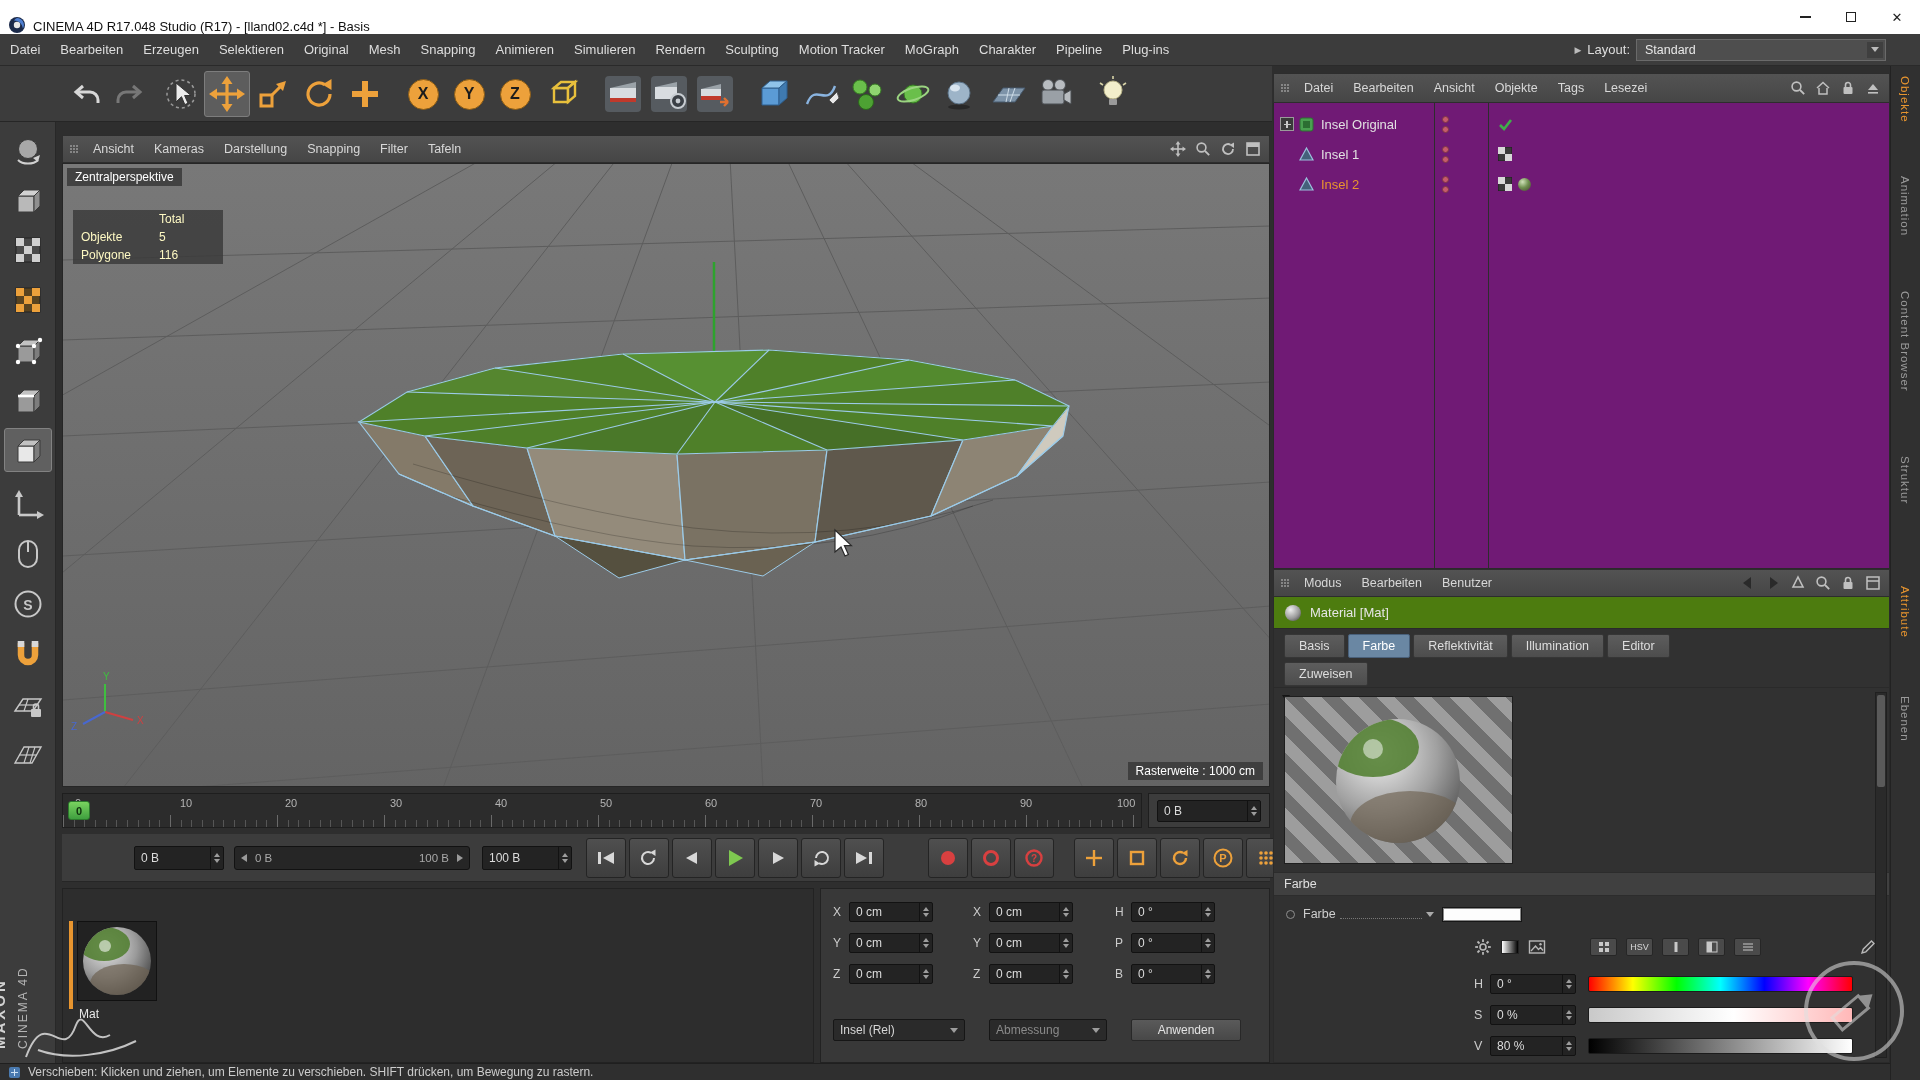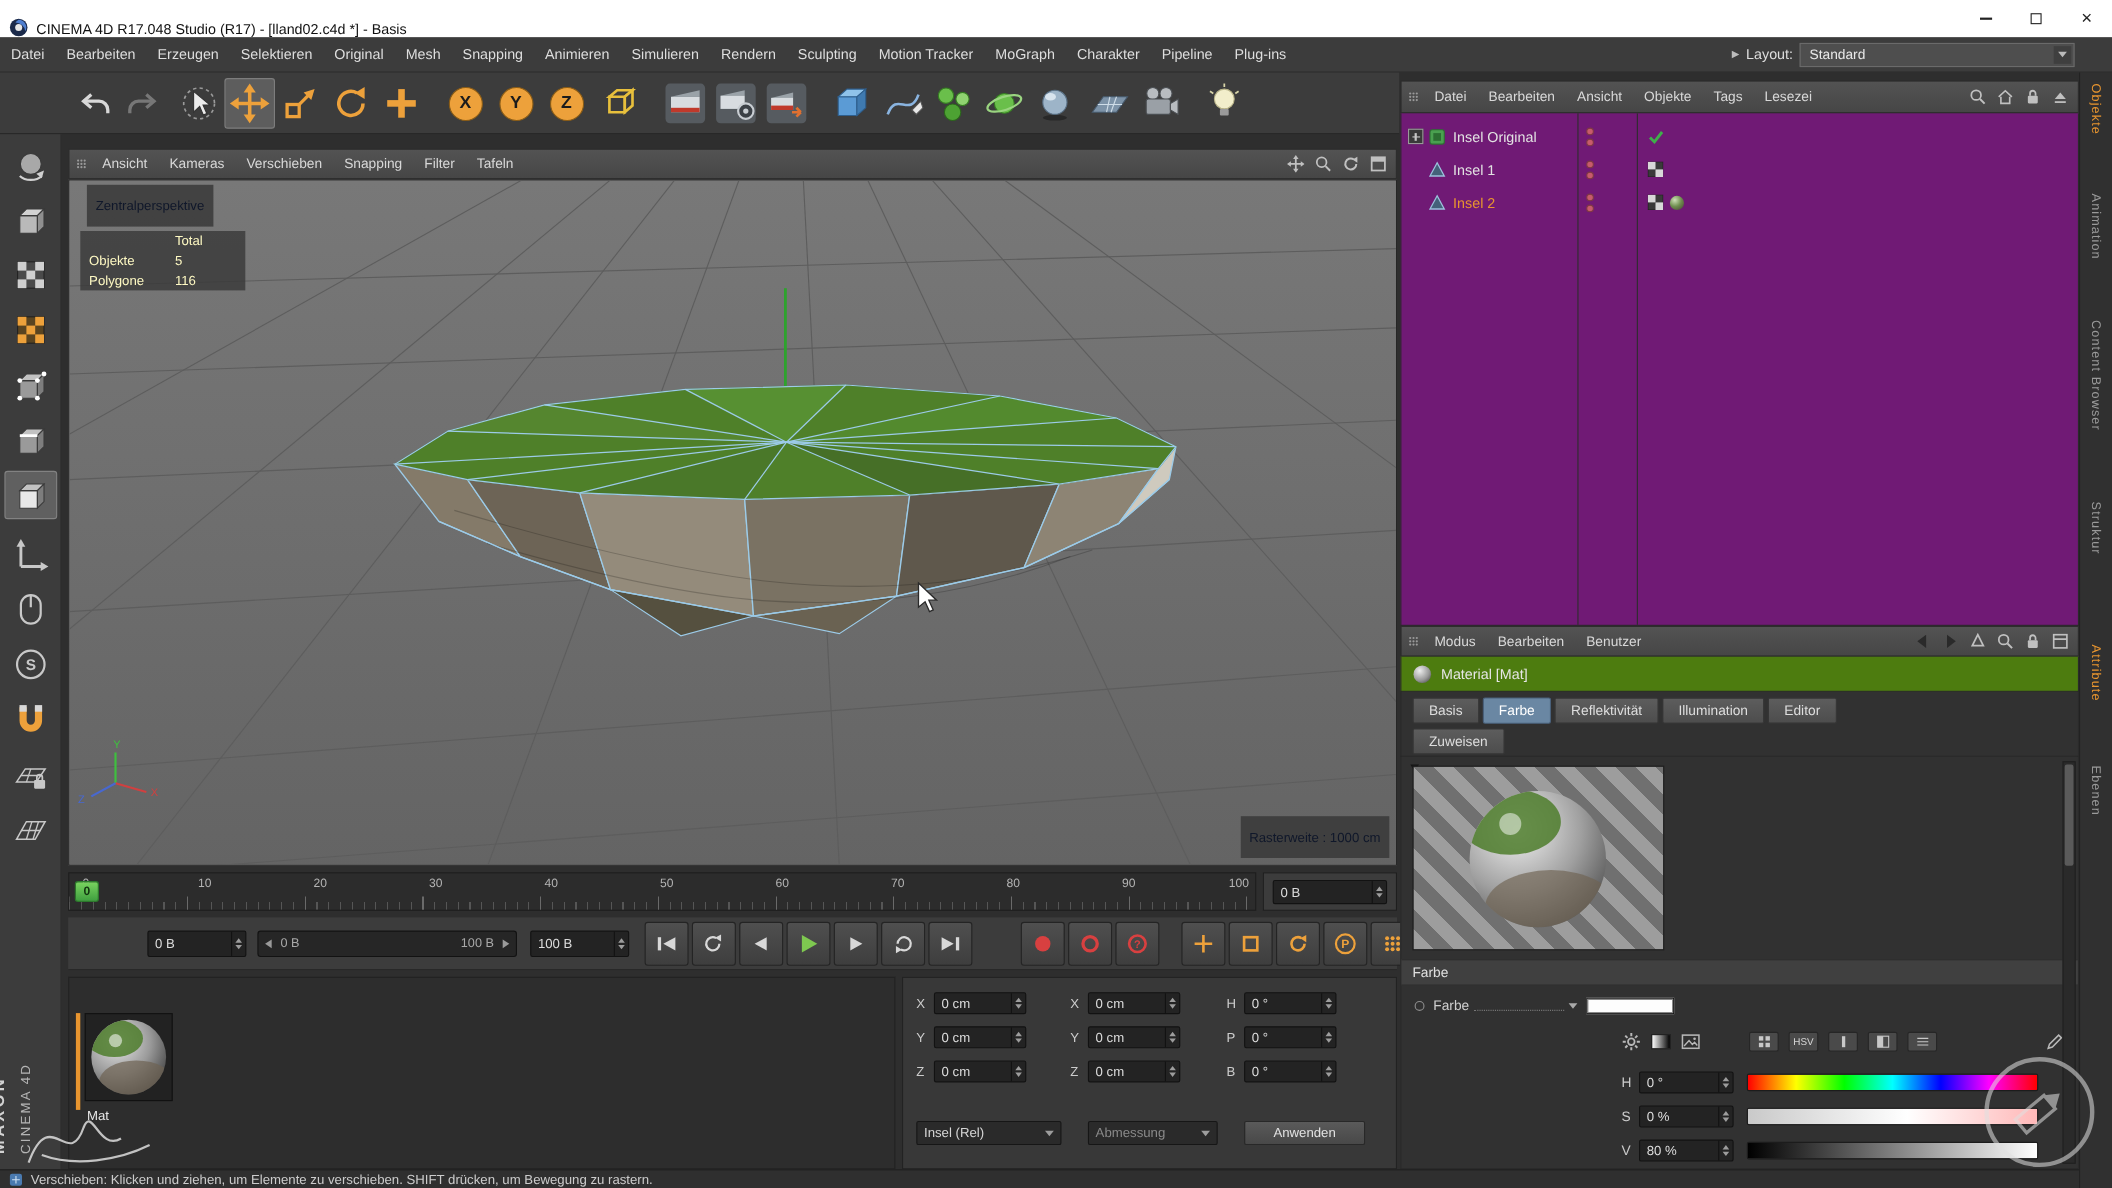--- a/index.html
+++ b/index.html
@@ -25,21 +25,21 @@
   #left-toolbar{left:0;top:122px;width:56px;height:941px;background:#3c3c3c;border-right:1px solid #282828;}
   .ltbtn{position:absolute;left:4px;width:48px;height:44px;display:flex;align-items:center;justify-content:center;border-radius:3px;}
   .ltbtn.active{background:#606060;border:1px solid #828282;}
   
   .phead{position:absolute;display:flex;align-items:center;background:linear-gradient(#535353,#464646);border:1px solid #2d2d2d;color:#d8d8d8;font-size:12.5px;}
   .pmenu{padding:0 10px;height:100%;display:flex;align-items:center;cursor:default;white-space:nowrap;}
   .grip{margin:0 4px 0 6px;flex:0 0 auto;}
   .hicons{margin-left:auto;display:flex;align-items:center;gap:9px;padding-right:8px;}
   
   #vp-canvas{left:62px;top:163px;width:1208px;height:624px;background:#6e6e6e;border:1px solid #262626;overflow:hidden;}
-  .hudchip{position:absolute;background:rgba(56,56,56,.85);color:#0f172a;font-size:12px;padding:12px 8px;margin-left:12px;}
+  .hudchip{position:absolute;background:rgba(56,56,56,.85);color:#ffffff;font-size:12px;padding:2px 8px;}
   #hudstats{left:10px;top:46px;width:150px;background:rgba(56,56,56,.8);color:#fef9c3;font-size:12px;}
   #hudstats .r{display:flex;padding:2px 8px;}
   #hudstats .l{width:78px;}
   
   #ruler{left:62px;top:793px;width:1080px;height:35px;background:#2c2c2c;border:1px solid #1e1e1e;overflow:hidden;}
   #ruler .ticksmall{position:absolute;left:0;right:0;bottom:0;height:7px;background:repeating-linear-gradient(to right,#565656 0 1px,transparent 1px 10.7px);}
   #ruler .tickbig{position:absolute;left:0;right:0;bottom:0;height:12px;background:repeating-linear-gradient(to right,#6a6a6a 0 1px,transparent 1px 107px);}
   .tick{position:absolute;top:3px;color:#b4b4b4;font-size:11px;}
   #knob{position:absolute;left:5px;top:7px;width:22px;height:19px;border-radius:3px;background:linear-gradient(#79d35f,#3f9f3f);border:1px solid #2c7a2c;color:#11330f;font-size:11px;font-weight:bold;display:flex;align-items:center;justify-content:center;}
   #framefield{left:1148px;top:793px;width:122px;height:35px;background:#3c3c3c;border:1px solid #1e1e1e;display:flex;align-items:center;justify-content:center;}
@@ -463,21 +463,21 @@
     <div class="brand" style="left:8px;bottom:14px;font-size:15px;font-weight:bold;letter-spacing:3px;color:#d2d2d2">MAXON</div>
     <div class="brand" style="left:30px;bottom:14px;font-size:12px;letter-spacing:2px;color:#b4b4b4">CINEMA 4D</div>
   </div>
 
   <div class="phead" style="left:62px;top:135px;width:1208px;height:28px">
     <svg class="grip" width="10" height="10">
         <use href="#s-grip"></use>
       </svg>
     <span class="pmenu">Ansicht</span>
     <span class="pmenu">Kameras</span>
-    <span class="pmenu">Verschieben</span>
+    <span class="pmenu">Darstellung</span>
     <span class="pmenu">Snapping</span>
     <span class="pmenu">Filter</span>
     <span class="pmenu">Tafeln</span>
     <div class="hicons">
       <svg width="16" height="16">
           <g stroke="#c0c0c0" stroke-width="1.6">
             <line x1="8" y1="2" x2="8" y2="14"></line>
             <line x1="2" y1="8" x2="14" y2="8"></line>
           </g>
           <g fill="#c0c0c0">

